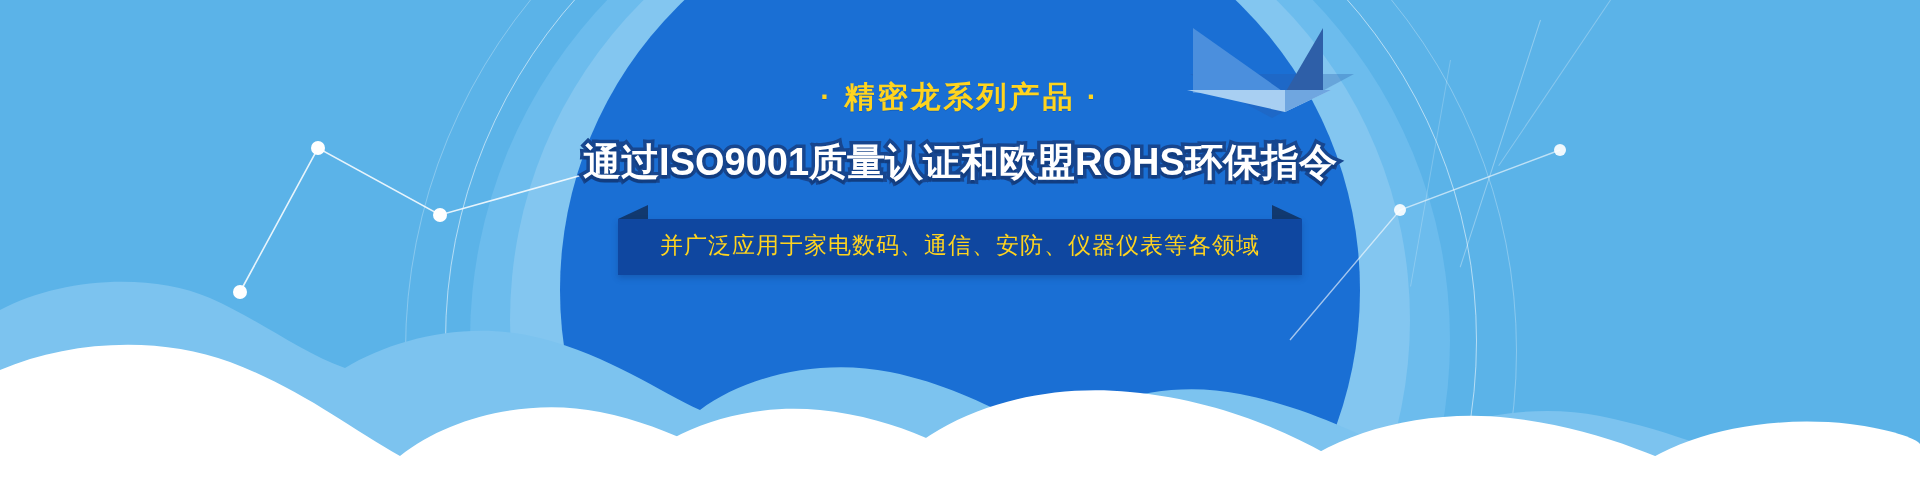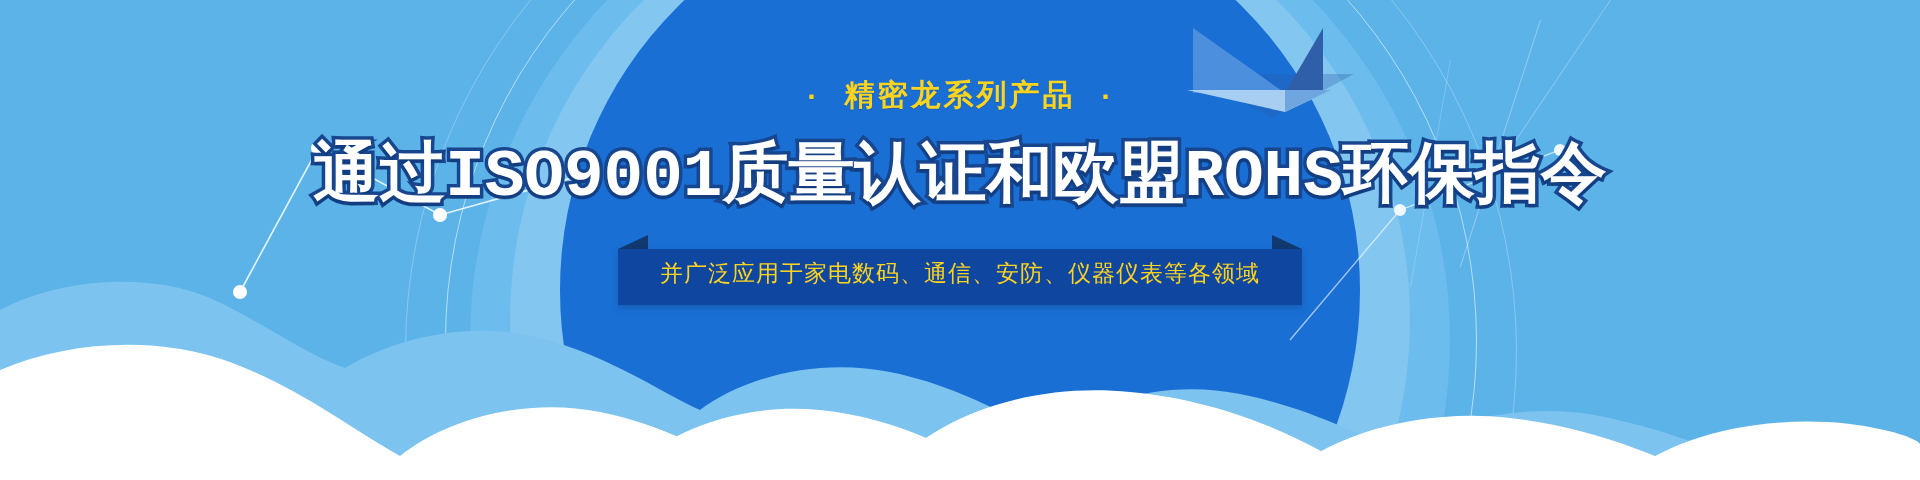--- a/index.html
+++ b/index.html
@@ -6,21 +6,21 @@
     margin: 0;
     padding: 0;
     background: #ffffff;
   }
   .banner {
     position: relative;
     width: 1920px;
     height: 480px;
     overflow: hidden;
     background: #15803d;
-    font-family: Liberation Mono, monospace;
+    font-family: Liberation Sans, sans-serif;
   }
 
   
   .sky {
     position: absolute;
     inset: 0;
     background: #5bb3e8;
   }
   .ring-outer {
     position: absolute;
@@ -153,21 +153,21 @@
     margin-top: 82px;
     color: #ffd41e;
     font-size: 30px;
     font-weight: bold;
     letter-spacing: 3px;
     line-height: 1;
     text-shadow: 0 1px 0 rgba(0,50,120,0.25);
   }
   .headline {
     margin-top: 30px;
-    font-size: 66px;
+    font-size: 38px;
     font-weight: bold;
     letter-spacing: 0px;
     line-height: 1.08;
     color: #ffffff;
     -webkit-text-stroke: 7px #17468f;
     paint-order: stroke fill;
     text-shadow: 0 4px 0 rgba(10,45,100,0.35);
   }
   .ribbon-wrap {
     position: relative;

